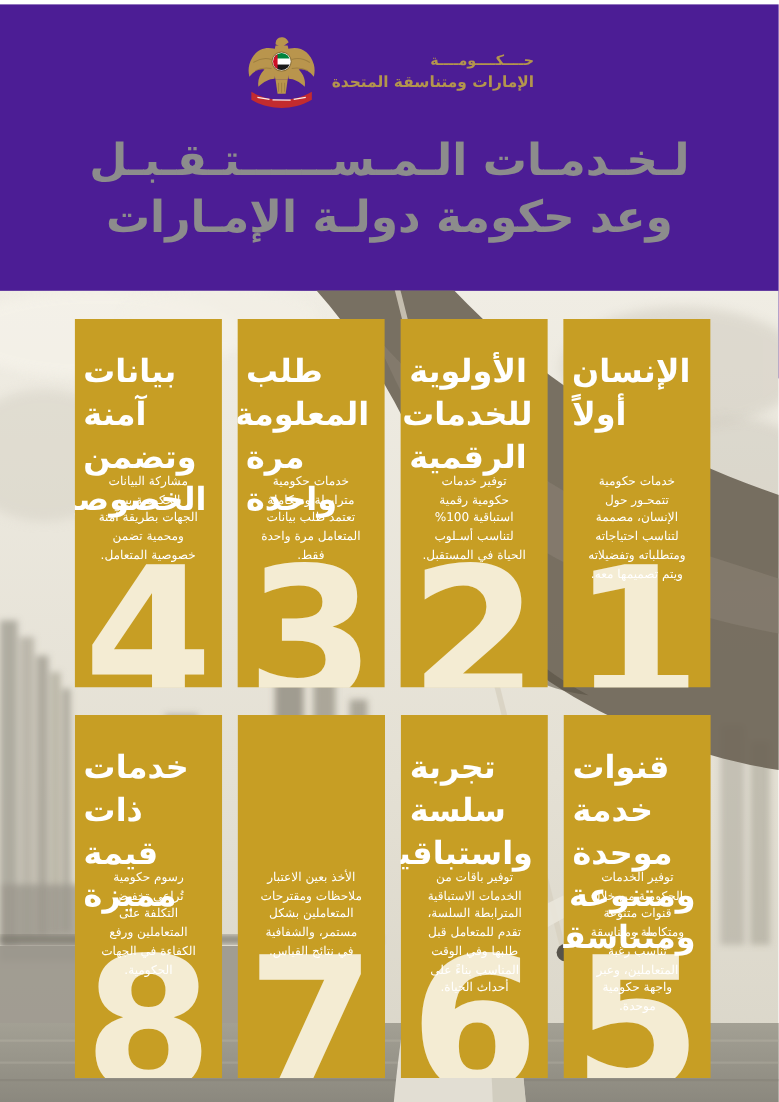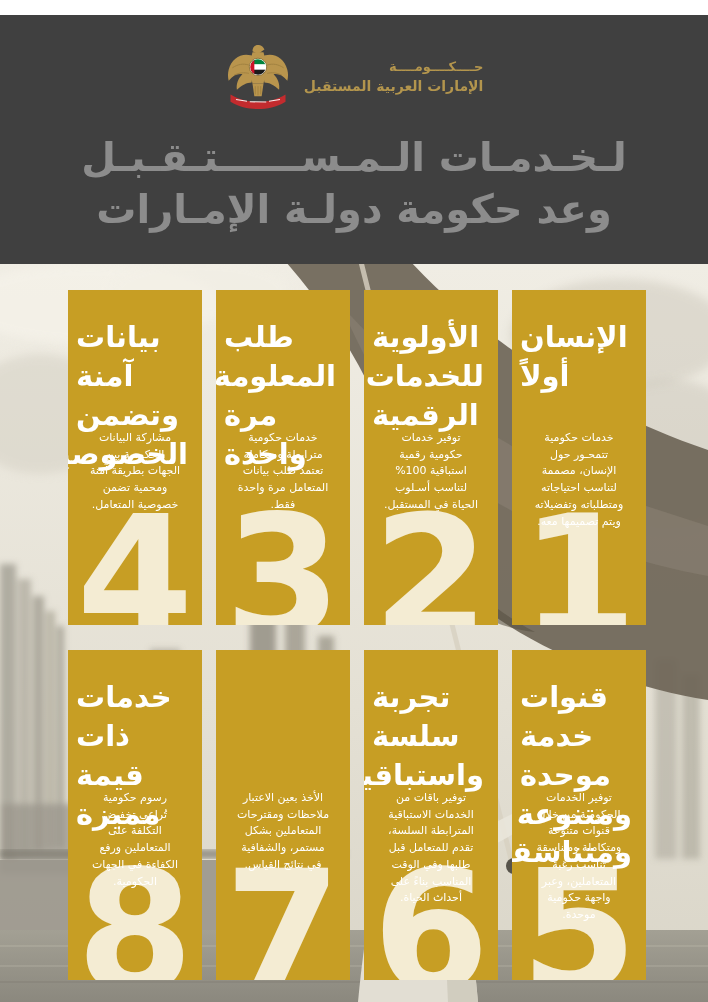--- a/index.html
+++ b/index.html
@@ -2,21 +2,21 @@
 <html dir="rtl" lang="ar" style="--card-gold: #c79e24; --title-gray: #8c8c8c; --logo-gold: #b3954d; --card-text: #ffffff; --number-white: rgba(255,255,255,0.8); --sky-cream: #ece8dc; --flag-dark: #6e6557;"><head>
 <meta charset="utf-8">
 <style>
   html,body{margin:0;padding:0;}
   body{
     width:708px;height:1002px;position:relative;overflow:hidden;
     background:#ffffff;
     font-family:"DejaVu Sans", sans-serif;
   }
   
-  .header{position:absolute;top:15px;left:0;width:708px;height:340px;background:#404040;}
+  .header{position:absolute;top:4px;left:0;width:708px;height:340px;background:#4c1d95;}
   .logo{direction:ltr;display:flex;justify-content:center;align-items:center;gap:13px;padding-top:26px;}
   .logo svg{width:66px;height:72px;display:block;}
   .logo-text{text-align:right;color:var(--logo-gold);line-height:1.5;}
   .logo-text .gov{font-size:13px;font-weight:700;letter-spacing:.5px;}
   .logo-text .country{font-size:14px;font-weight:700;}
   .title{margin-top:18px;text-align:center;color:var(--title-gray);
          font-weight:700;font-size:40px;line-height:1.3;}
   
   .photo-area{position:absolute;top:264px;left:0;width:708px;height:738px;isolation:isolate;overflow:hidden;}
   .photo{position:absolute;inset:0;z-index:0;}
@@ -68,21 +68,21 @@
         <rect x="27" y="30" width="18" height="6" fill="#1a1a1a"></rect>
         <rect x="27" y="18" width="5" height="18" fill="#ce1126"></rect>
       </g>
       <path d="M6,57 C16,63 26,65 36,65 C46,65 56,63 66,57 L66,65 C56,71 46,73 36,73 C26,73 16,71 6,65 Z" fill="#c32b2e"></path>
       <g stroke="#ffffff" stroke-width="1.2" opacity="0.9" fill="none">
         <path d="M12,62.5 L24,64.5 M27,65 L45,65.3 M48,64.5 L60,62.5"></path>
       </g>
     </svg>
     <div class="logo-text">
       <div class="gov">حــــكــــومــــة</div>
-      <div class="country">الإمارات العربية المستقبل</div>
+      <div class="country">الإمارات ومتناسقة المتحدة</div>
     </div>
   </div>
   <h1 class="title">
     <div>لـخـدمـات الـمـســــــتـقـبـل</div>
     <div>وعد حكومة دولـة الإمـارات</div>
   </h1>
 </div>
 
 <div class="photo-area">
 

